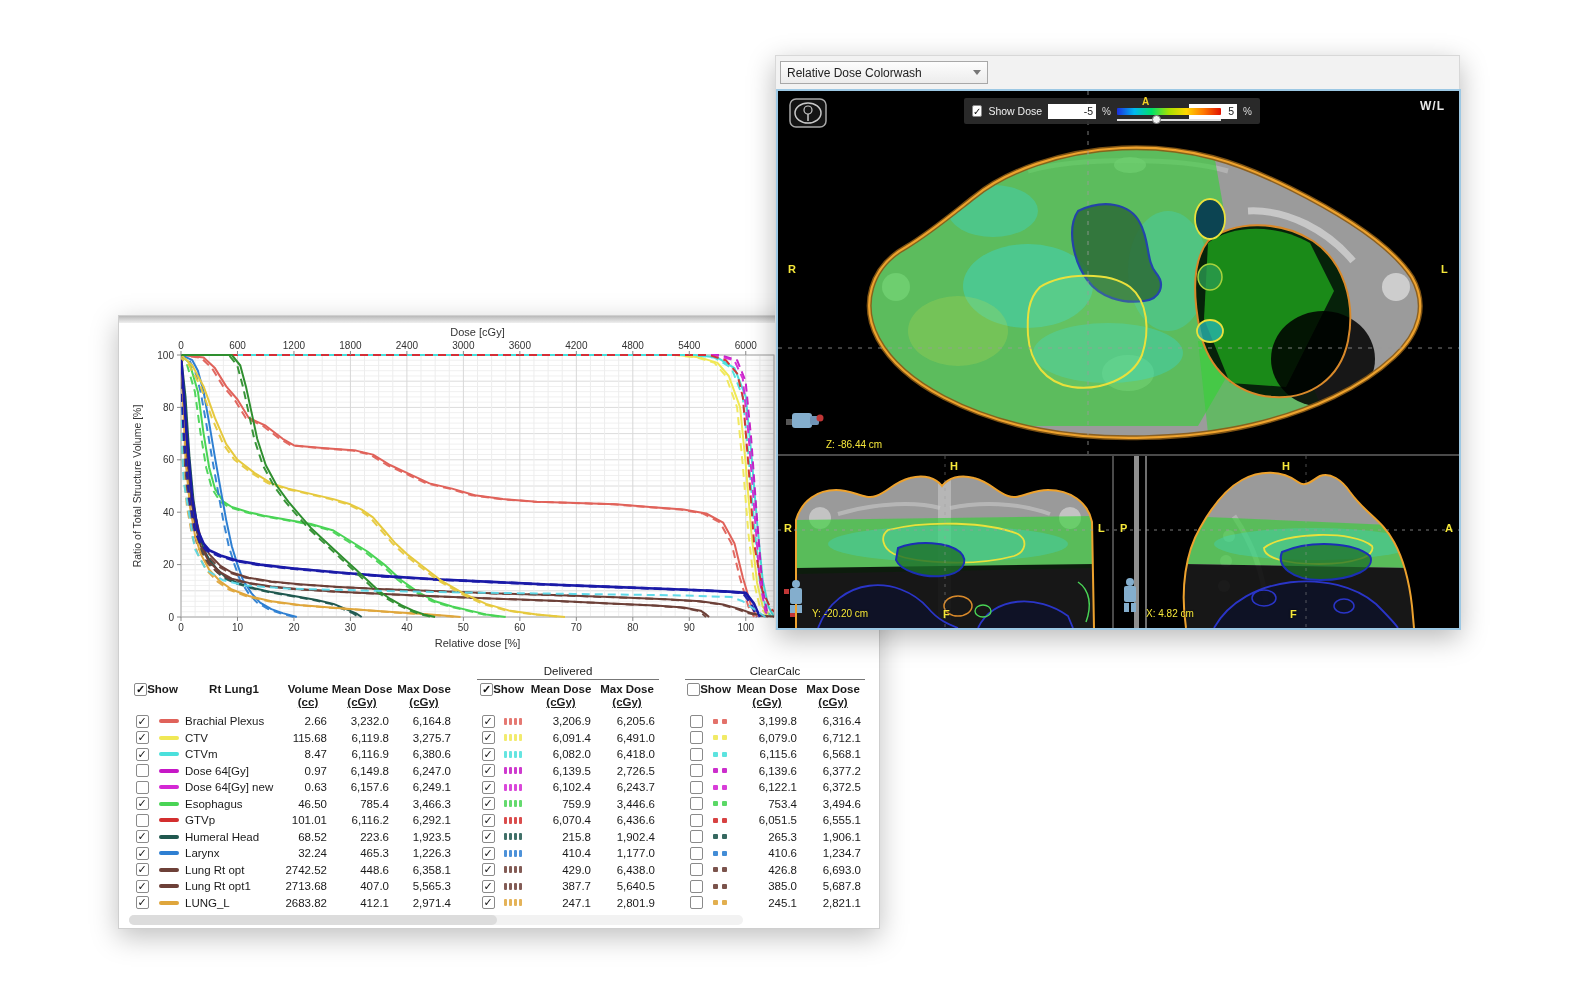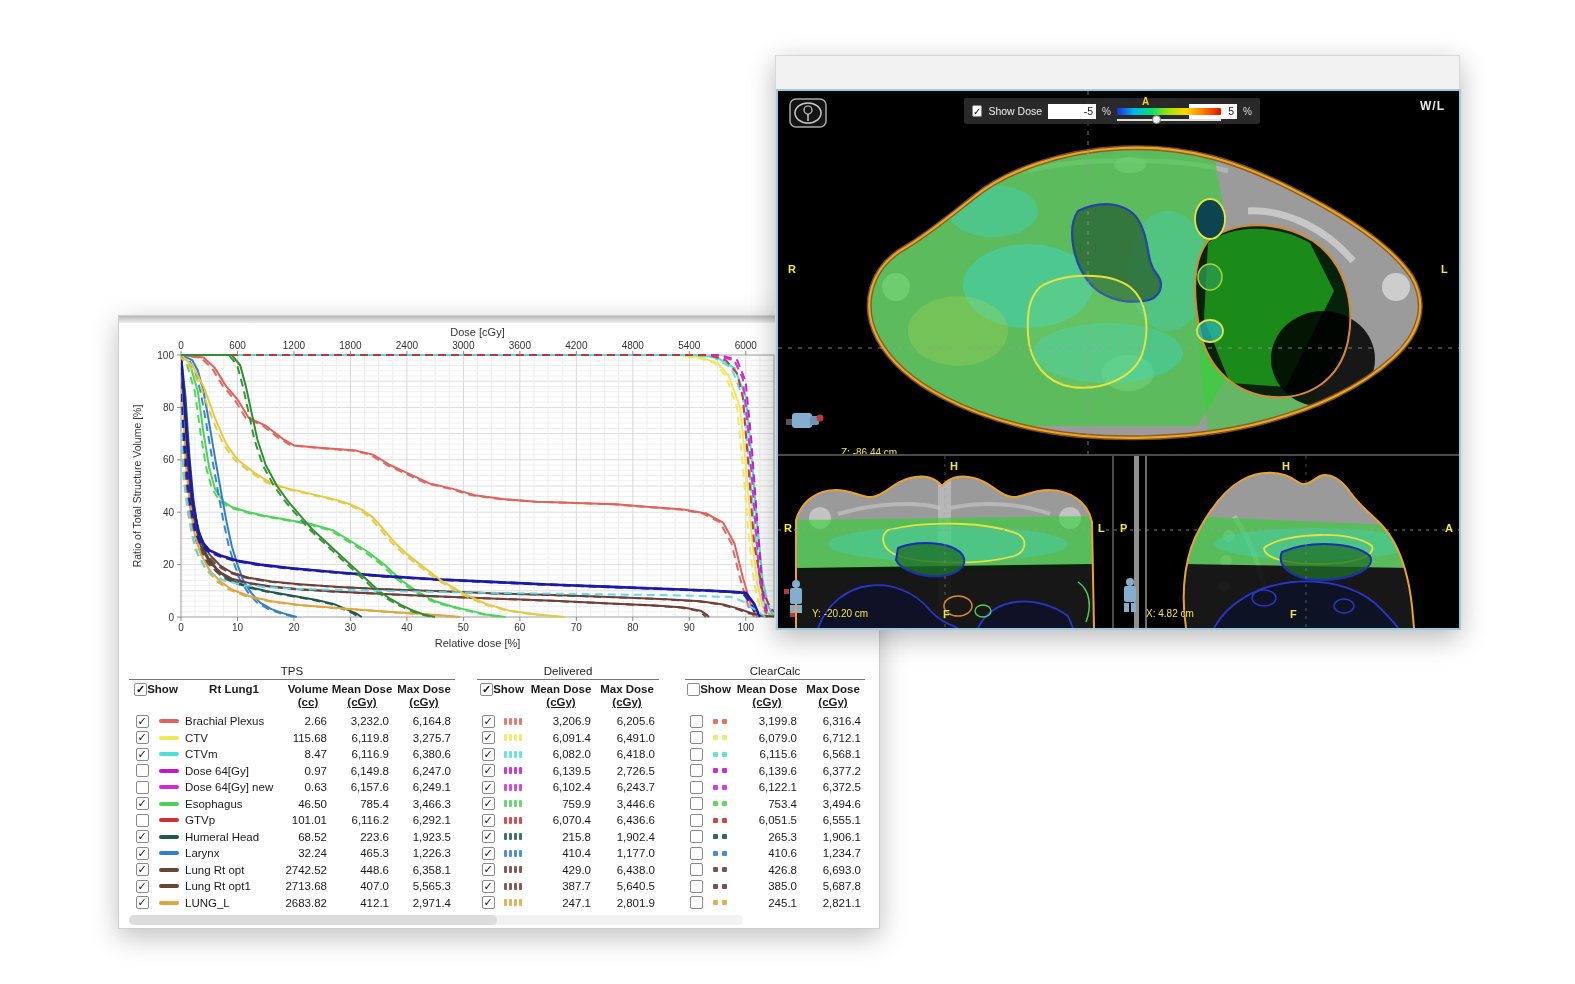--- a/index.html
+++ b/index.html
@@ -257,21 +257,20 @@
         <text x="45" y="85.89999999999998" text-anchor="end" fill="#333" font-size="10" font-family="Liberation Sans, sans-serif">80</text>
         <line x1="48" y1="30" x2="52" y2="30" stroke="#888"></line>
         <text x="45" y="33.5" text-anchor="end" fill="#333" font-size="10" font-family="Liberation Sans, sans-serif">100</text>
         <text x="348.5" y="11" text-anchor="middle" fill="#333" font-size="11" font-family="Liberation Sans, sans-serif">Dose [cGy]</text>
         <text x="348.5" y="322" text-anchor="middle" fill="#333" font-size="11" font-family="Liberation Sans, sans-serif">Relative dose [%]</text>
         <text x="0" y="0" text-anchor="middle" fill="#333" font-size="10.5" font-family="Liberation Sans, sans-serif" transform="translate(12,161) rotate(-90)">Ratio of Total Structure Volume [%]</text>
       </svg>
 
     <div class="dvh-table" id="dvh-table">
 
-      <div class="grp" style="grid-column:1/7">TPS</div>
       <div style="grid-column:7/8"></div>
       <div class="grp" style="grid-column:8/12">Delivered</div>
       <div style="grid-column:12/13"></div>
       <div class="grp" style="grid-column:13/17">ClearCalc</div>
 
       <div class="showhead" style="grid-column:1/3">
         <span class="cb checked"></span>
         <span>Show</span>
       </div>
       <div class="colhead">
@@ -749,20 +748,26 @@
         <div class="cell num">245.1</div>
         <div class="cell num">2,821.1</div>
       </div>
 
     <div class="hscroll">
       <div class="thumb"></div>
     </div>
   </div>
 
   <div class="ct-panel">
+    <div class="ct-topbar">
+      <div class="dropdown">
+        <span>Relative Dose Colorwash</span>
+        <span class="caret"></span>
+      </div>
+    </div>
 
     <div class="viewer">
       <div class="viewer-inner">
 
         <div class="view" style="left:0;top:0;width:681px;height:363px;">
           <svg width="681" height="363" viewBox="0 0 681 363">
             <defs>
               <clipPath id="ax-body-clip">
                   <path d="M 100 248 C 82 214 92 176 128 156 C 150 143 168 128 196 106 C 228 80 282 60 344 57 C 412 54 462 72 512 97 C 560 121 612 152 634 186 C 650 214 642 242 616 266 C 584 296 534 320 474 334 C 410 349 322 351 262 339 C 196 326 126 296 100 248 Z"></path>
                 </clipPath>
@@ -813,21 +818,21 @@
 
             <g>
               <rect x="14" y="322" width="20" height="15" rx="3" fill="#84aecd"></rect>
               <rect x="32" y="325" width="9" height="9" rx="2" fill="#6f94b5"></rect>
               <circle cx="42" cy="327" r="3.5" fill="#c03636"></circle>
               <rect x="8" y="328" width="6" height="6" fill="#555"></rect>
             </g>
           </svg>
           <span class="orient" style="left:10px;top:172px;">R</span>
           <span class="orient" style="left:663px;top:172px;">L</span>
-          <span class="slice-label" style="left:48px;top:356px;margin-left:15px;">Z: -86.44 cm</span>
+          <span class="slice-label" style="left:48px;top:348px;">Z: -86.44 cm</span>
           <span class="wl">W/L</span>
 
           
           <div class="dose-toolbar">
             <span class="cb small checked" id="show-dose-cb"></span>
             <span class="lbl">Show Dose</span>
             <input value="-5" style="">
             <span class="pct">%</span>
             <div class="cbar-wrap">
               <span class="cbar-marker">A</span>

